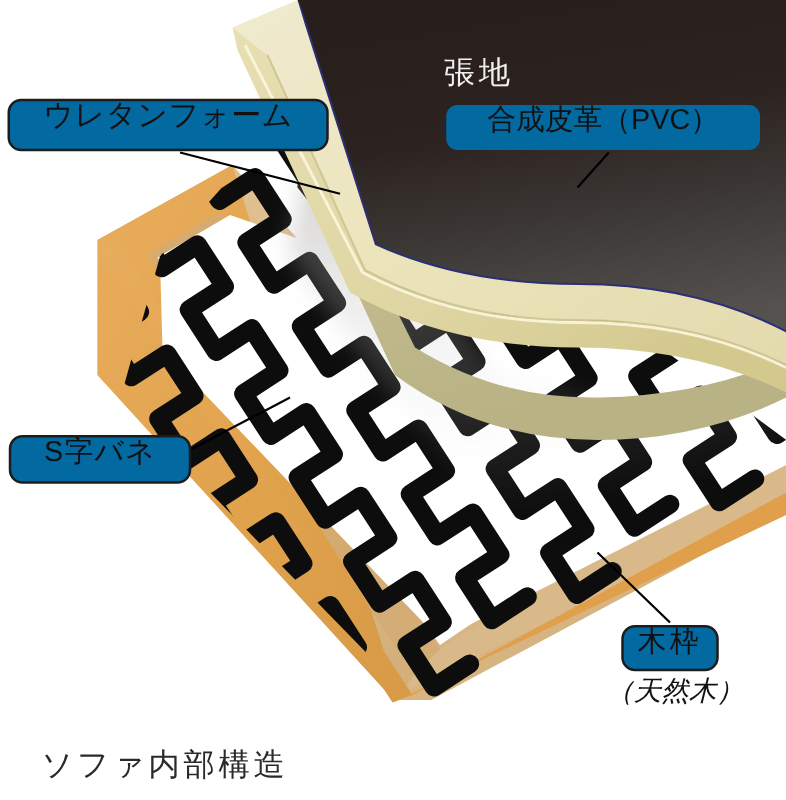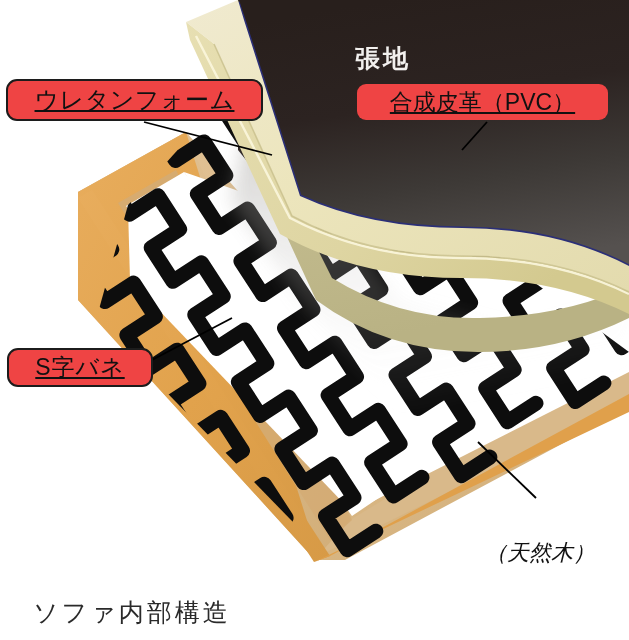--- a/index.html
+++ b/index.html
@@ -18,31 +18,30 @@
   #artboard{
     position:absolute;
     left:0; top:0;
     width:629px;
     height:640px;
   }
   
   .label-box{
     position:absolute;
     box-sizing:border-box;
-    background:#ef4444;
+    background:#0369a1;
     border:2px solid #1c1c1c;
     border-radius:11px;
     color:#111111;
     display:flex;
-    align-items:center;
+    align-items:flex-start;
     justify-content:center;
     white-space:nowrap;
     letter-spacing:0.5px;
     line-height:1;
-    text-decoration:underline;
   }
   .label-plain{
     position:absolute;
     white-space:nowrap;
     line-height:1;
     letter-spacing:1px;
   }
   #label-urethane{
     left:6px; top:79px;
     width:257px; height:42px;
@@ -55,21 +54,20 @@
     border-radius:9px;
     font-size:23px;
     letter-spacing:0px;
     box-shadow:0 0 0 0 rgba(0,0,0,0);
   }
   #label-fabric{
     left:355px; top:46px;
     font-size:25px;
     color:#f2f0ee;
     letter-spacing:3px;
-    font-weight:bold;
   }
   #label-spring{
     left:7px; top:348px;
     width:146px; height:39px;
     font-size:23px;
     letter-spacing:1px;
   }
   #label-wood{
     left:497px; top:500px;
     width:78px; height:37px;
@@ -271,20 +269,23 @@
   </div>
 
   <div class="label-box" id="label-pvc">
     <span>合成皮革（PVC）</span>
   </div>
 
   <div class="label-box" id="label-spring">
     <span>S字バネ</span>
   </div>
 
+  <div class="label-box" id="label-wood">
+    <span>木枠</span>
+  </div>
 
   <div class="label-plain" id="label-wood-sub">
     <span>（天然木）</span>
   </div>
 
   <div id="caption">
     <span>ソファ内部構造</span>
   </div>
 
 </div>

